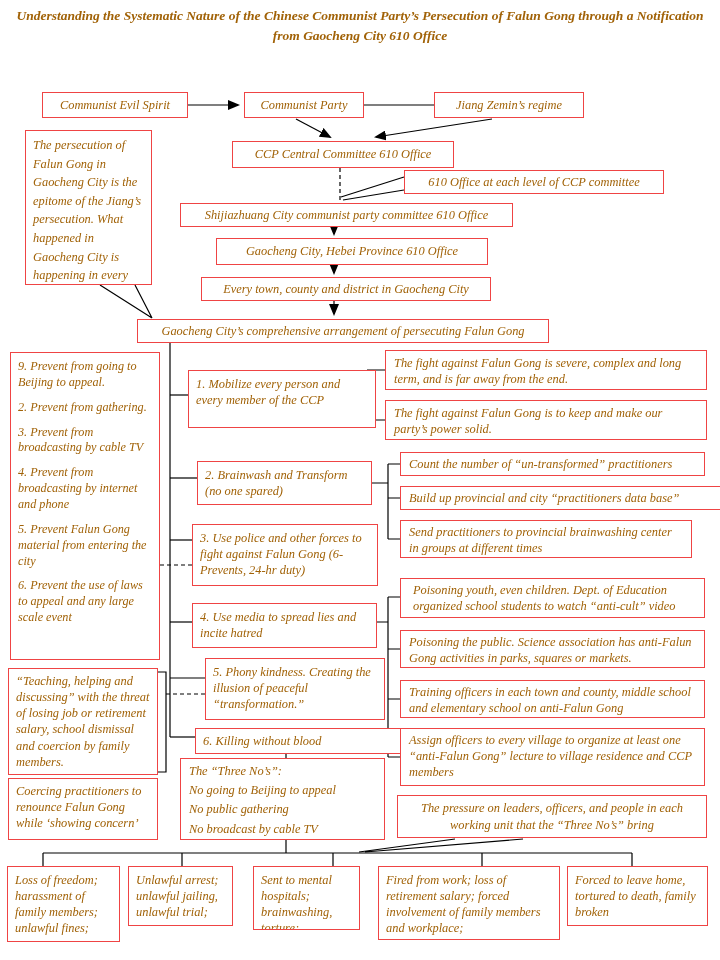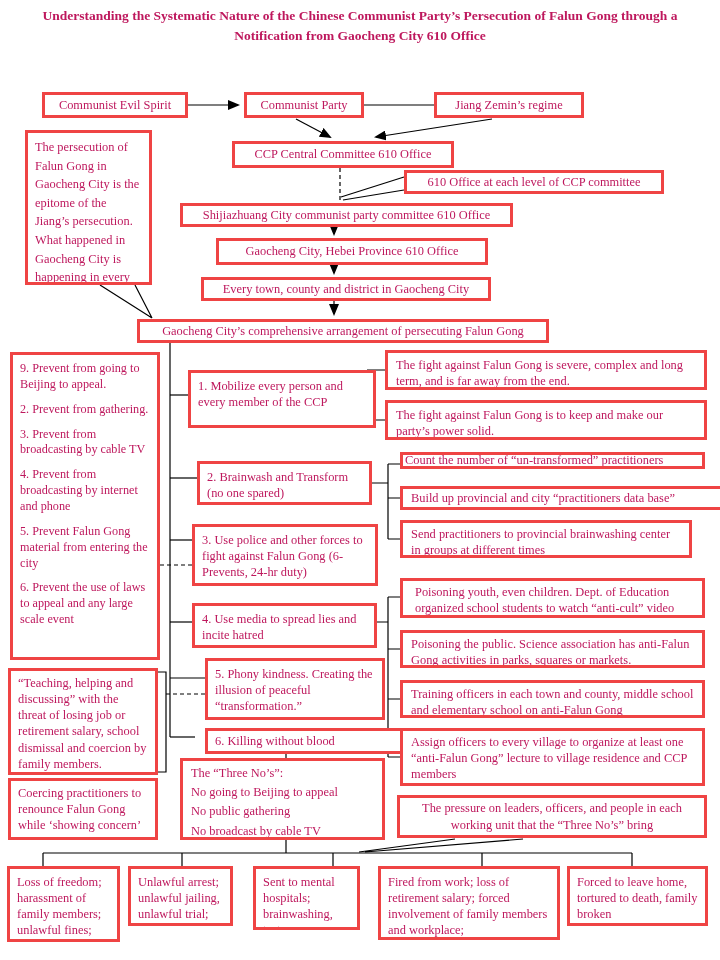--- a/index.html
+++ b/index.html
@@ -1,27 +1,28 @@
 <!DOCTYPE html>
 <html><head>
 <meta charset="utf-8">
 <style>
   html,body { margin:0; padding:0; background:#ffffff; }
   .stage {
     position:relative; width:720px; height:960px; background:#ffffff;
-    font-family:"Liberation Serif","DejaVu Serif",serif; color:#be185d;
+    font-family:"Liberation Serif","DejaVu Serif",serif; color:#a16207;
     overflow:hidden;
+    font-style:italic;
   }
   .title {
     position:absolute; top:6px; left:10px; width:700px;
     text-align:center; font-weight:bold; font-size:13.5px; line-height:1.5;
   }
   svg.wires { position:absolute; left:0; top:0; width:720px; height:960px; }
   .bx {
-    position:absolute; border:3px solid #ef4444; background:#fff;
+    position:absolute; border:1px solid #ef4444; background:#fff;
     font-size:12.4px; line-height:1.3; padding:3px 6px;
     box-sizing:border-box; overflow:hidden;
   }
   .c { display:flex; align-items:center; justify-content:center; text-align:center; padding:1px 4px; }
   .para { margin:0 0 9px 0; }
   .para:last-child { margin-bottom:0; }
   .loose { line-height:1.5; }
   .nline { line-height:1.55; }
 </style>
 </head>
@@ -89,32 +90,32 @@
     <div class="para">4. Prevent from broadcasting by internet and phone</div>
     <div class="para">5. Prevent Falun Gong material from entering the city</div>
     <div class="para">6. Prevent the use of laws to appeal and any large scale event</div>
   </div>
 
   <div class="bx" style="left:188px;top:370px;width:188px;height:58px;padding:5px 7px">1. Mobilize every person and every member of the CCP</div>
   <div class="bx" style="left:197px;top:461px;width:175px;height:44px;padding:5px 7px">2. Brainwash and Transform (no one spared)</div>
   <div class="bx" style="left:192px;top:524px;width:186px;height:62px;padding:5px 7px">3. Use police and other forces to fight against Falun Gong (6-Prevents, 24-hr duty)</div>
   <div class="bx" style="left:192px;top:603px;width:185px;height:45px;padding:5px 7px">4. Use media to spread lies and incite hatred</div>
   <div class="bx" style="left:205px;top:658px;width:180px;height:62px;padding:5px 7px">5. Phony kindness. Creating the illusion of peaceful “transformation.”</div>
-  <div class="bx c" style="left:205px;top:728px;width:213px;height:26px;justify-content:flex-start;text-align:right;padding-left:7px">6. Killing without blood</div>
+  <div class="bx c" style="left:195px;top:728px;width:213px;height:26px;justify-content:flex-start;text-align:right;padding-left:7px">6. Killing without blood</div>
 
   <div class="bx" style="left:180px;top:758px;width:205px;height:82px;padding:3px 8px">
     <div class="nline">The “Three No’s”:</div>
     <div class="nline">No going to Beijing to appeal</div>
     <div class="nline">No public gathering</div>
     <div class="nline">No broadcast by cable TV</div>
   </div>
 
   <div class="bx" style="left:385px;top:350px;width:322px;height:40px;padding:4px 8px">The fight against Falun Gong is severe, complex and long term, and is far away from the end.</div>
   <div class="bx" style="left:385px;top:400px;width:322px;height:40px;padding:4px 8px">The fight against Falun Gong is to keep and make our party’s power solid.</div>
-  <div class="bx c" style="left:400px;top:452px;width:305px;height:17px;justify-content:flex-start;text-align:left;padding-left:2px">Count the number of “un-transformed” practitioners</div>
+  <div class="bx c" style="left:400px;top:452px;width:305px;height:24px;justify-content:flex-start;text-align:left;padding-left:8px">Count the number of “un-transformed” practitioners</div>
   <div class="bx c" style="left:400px;top:486px;width:331px;height:24px;justify-content:flex-start;text-align:left;padding-left:8px">Build up provincial and city “practitioners data base”</div>
   <div class="bx" style="left:400px;top:520px;width:292px;height:38px;padding:3px 8px">Send practitioners to provincial brainwashing center in groups at different times</div>
   <div class="bx" style="left:400px;top:578px;width:305px;height:40px;padding:3px 12px">Poisoning youth, even children. Dept. of Education organized school students to watch “anti-cult” video</div>
   <div class="bx" style="left:400px;top:630px;width:305px;height:38px;padding:3px 8px">Poisoning the public. Science association has anti-Falun Gong activities in parks, squares or markets.</div>
   <div class="bx" style="left:400px;top:680px;width:305px;height:38px;padding:3px 8px">Training officers in each town and county, middle school and elementary school on anti-Falun Gong</div>
   <div class="bx" style="left:400px;top:728px;width:305px;height:58px;padding:3px 8px">Assign officers to every village to organize at least one “anti-Falun Gong” lecture to village residence and CCP members</div>
   <div class="bx" style="left:8px;top:668px;width:150px;height:107px;padding:4px 7px">“Teaching, helping and discussing” with the threat of losing job or retirement salary, school dismissal and coercion by family members.</div>
 
   <div class="bx c" style="left:397px;top:795px;width:310px;height:43px">The pressure on leaders, officers, and people in each working unit that the “Three No’s” bring</div>
   <div class="bx" style="left:8px;top:778px;width:150px;height:62px;padding:4px 7px">Coercing practitioners to renounce Falun Gong while ‘showing concern’</div>

